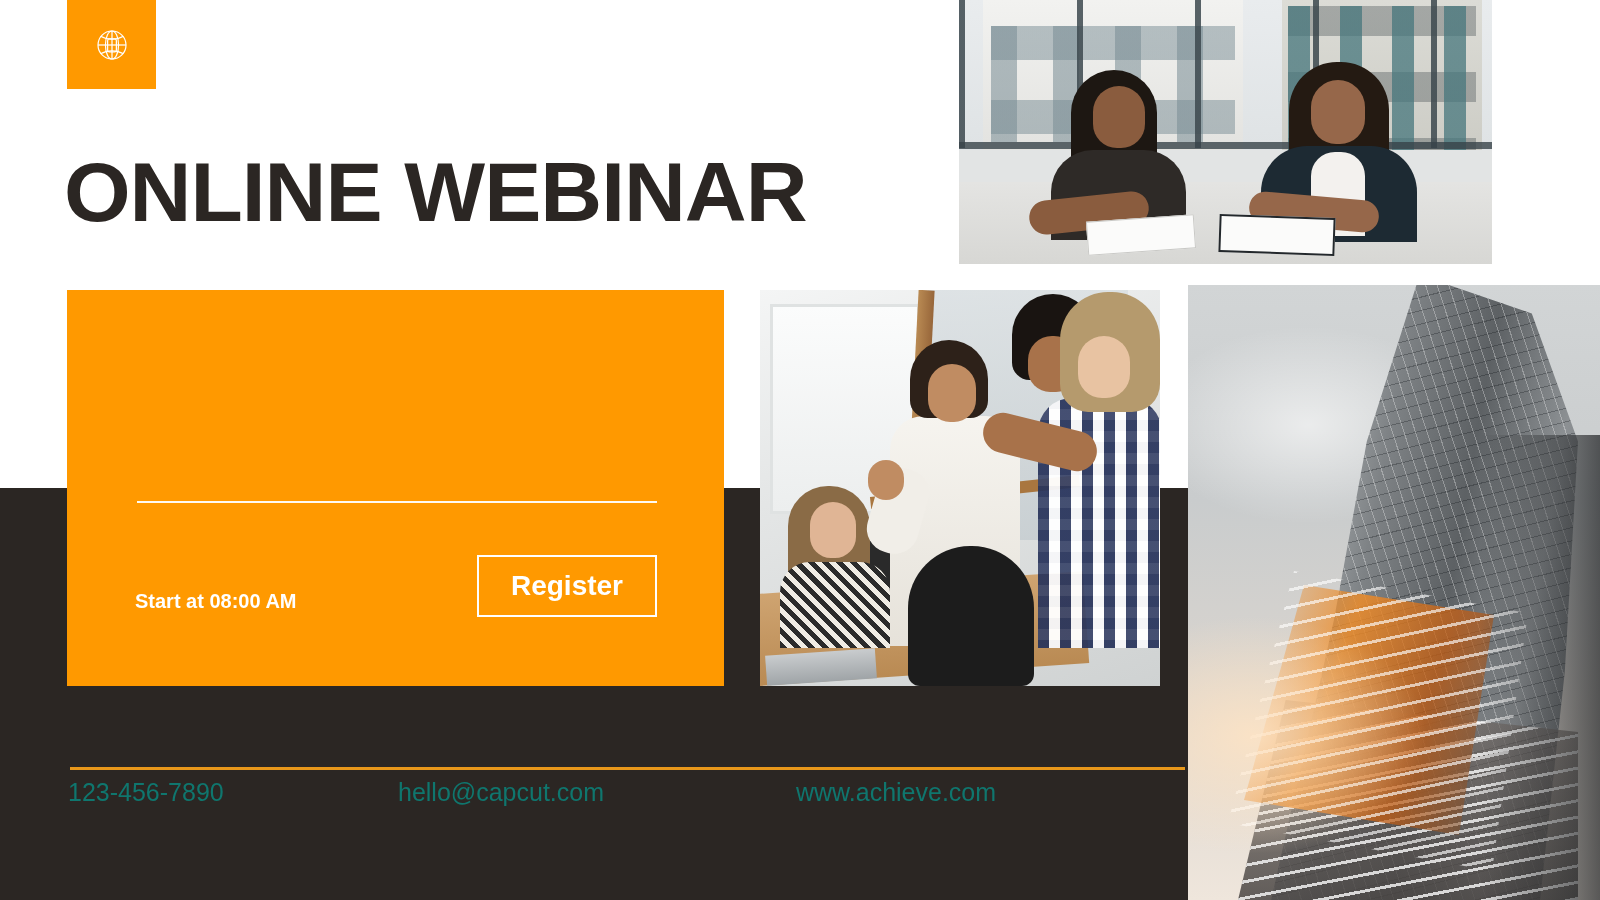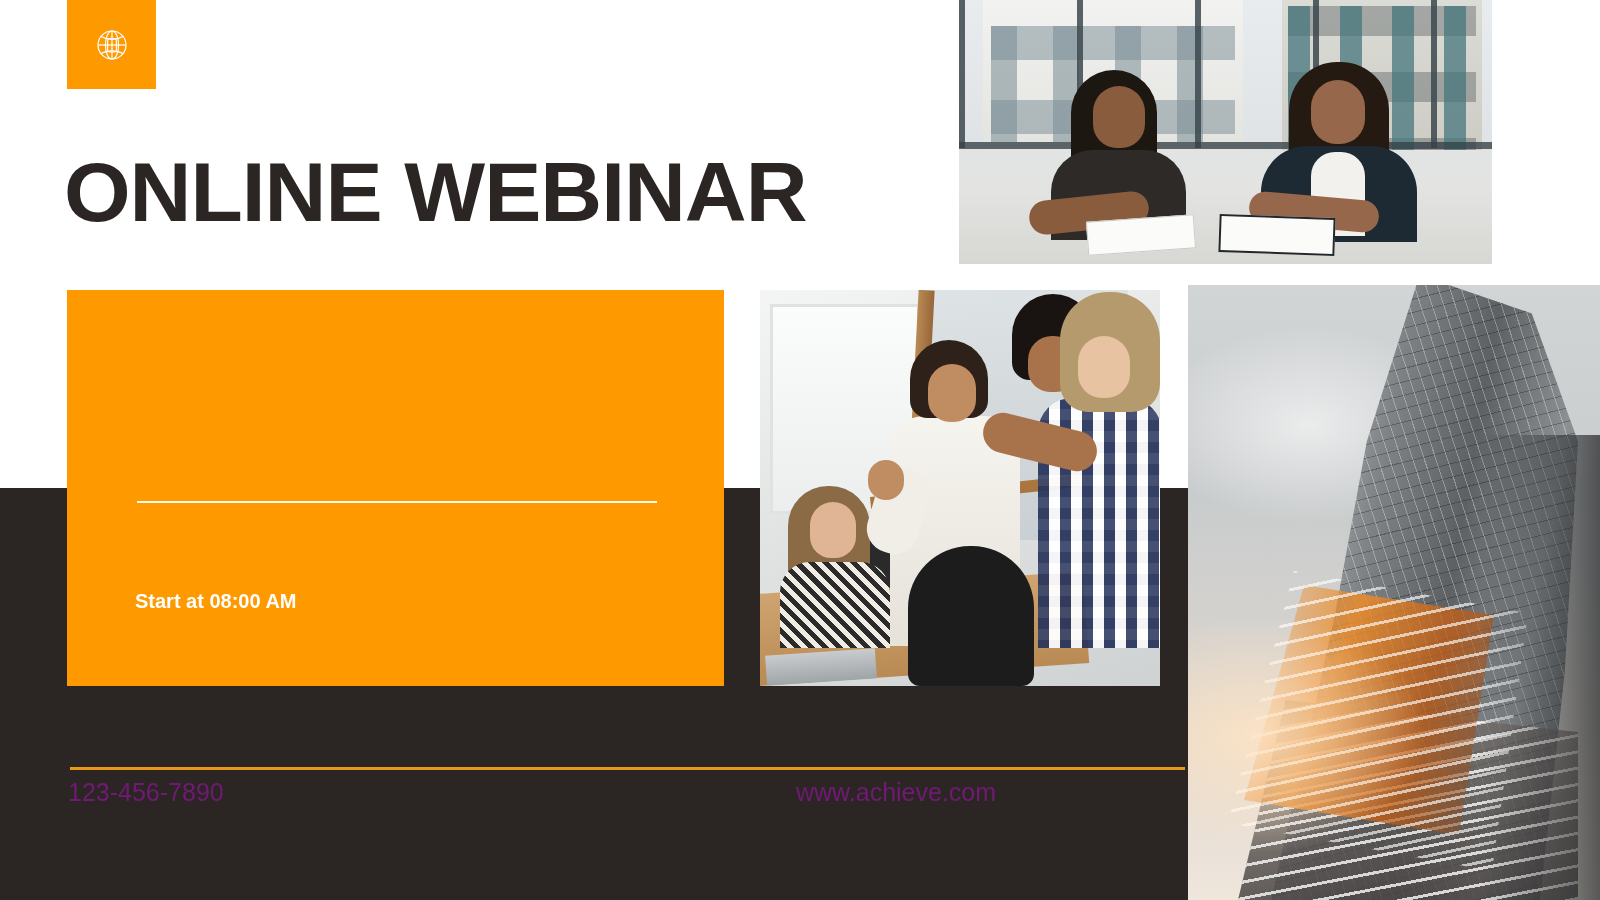--- a/index.html
+++ b/index.html
@@ -73,21 +73,21 @@
 
   
   .footer-rule {
     position:absolute; left:70px; top:767px; width:1115px; height:3px;
     background:#e8971a;
   }
   .contact-phone { position:absolute; left:68px;  top:778px; }
   .contact-email { position:absolute; left:398px; top:778px; }
   .contact-web   { position:absolute; left:796px; top:778px; }
   .contact-item {
-    font-size:25px; color:#701a75; white-space:nowrap;
+    font-size:25px; color:#0f766e; white-space:nowrap;
   }
 
   
   .photo { position:absolute; overflow:hidden; }
 
   
   .photo-meeting { left:959px; top:0; width:533px; height:264px; background:#cfd4d6; }
   .pm-sky {
     position:absolute; inset:0;
     background:
@@ -428,20 +428,22 @@
     <div class="pw-glow"></div>
     <div class="pw-darkedge"></div>
   </div>
 
   <div class="info-card">
 
     <div class="card-rule"></div>
 
     <div class="event-time">Start at 08:00 AM</div>
 
+    <button class="register-btn">Register</button>
   </div>
 
   <div class="footer-rule"></div>
 
   <div class="contact-item contact-phone">123-456-7890</div>
+  <div class="contact-item contact-email">hello@capcut.com</div>
   <div class="contact-item contact-web">www.achieve.com</div>
 
 </div>
 
 </body></html>

